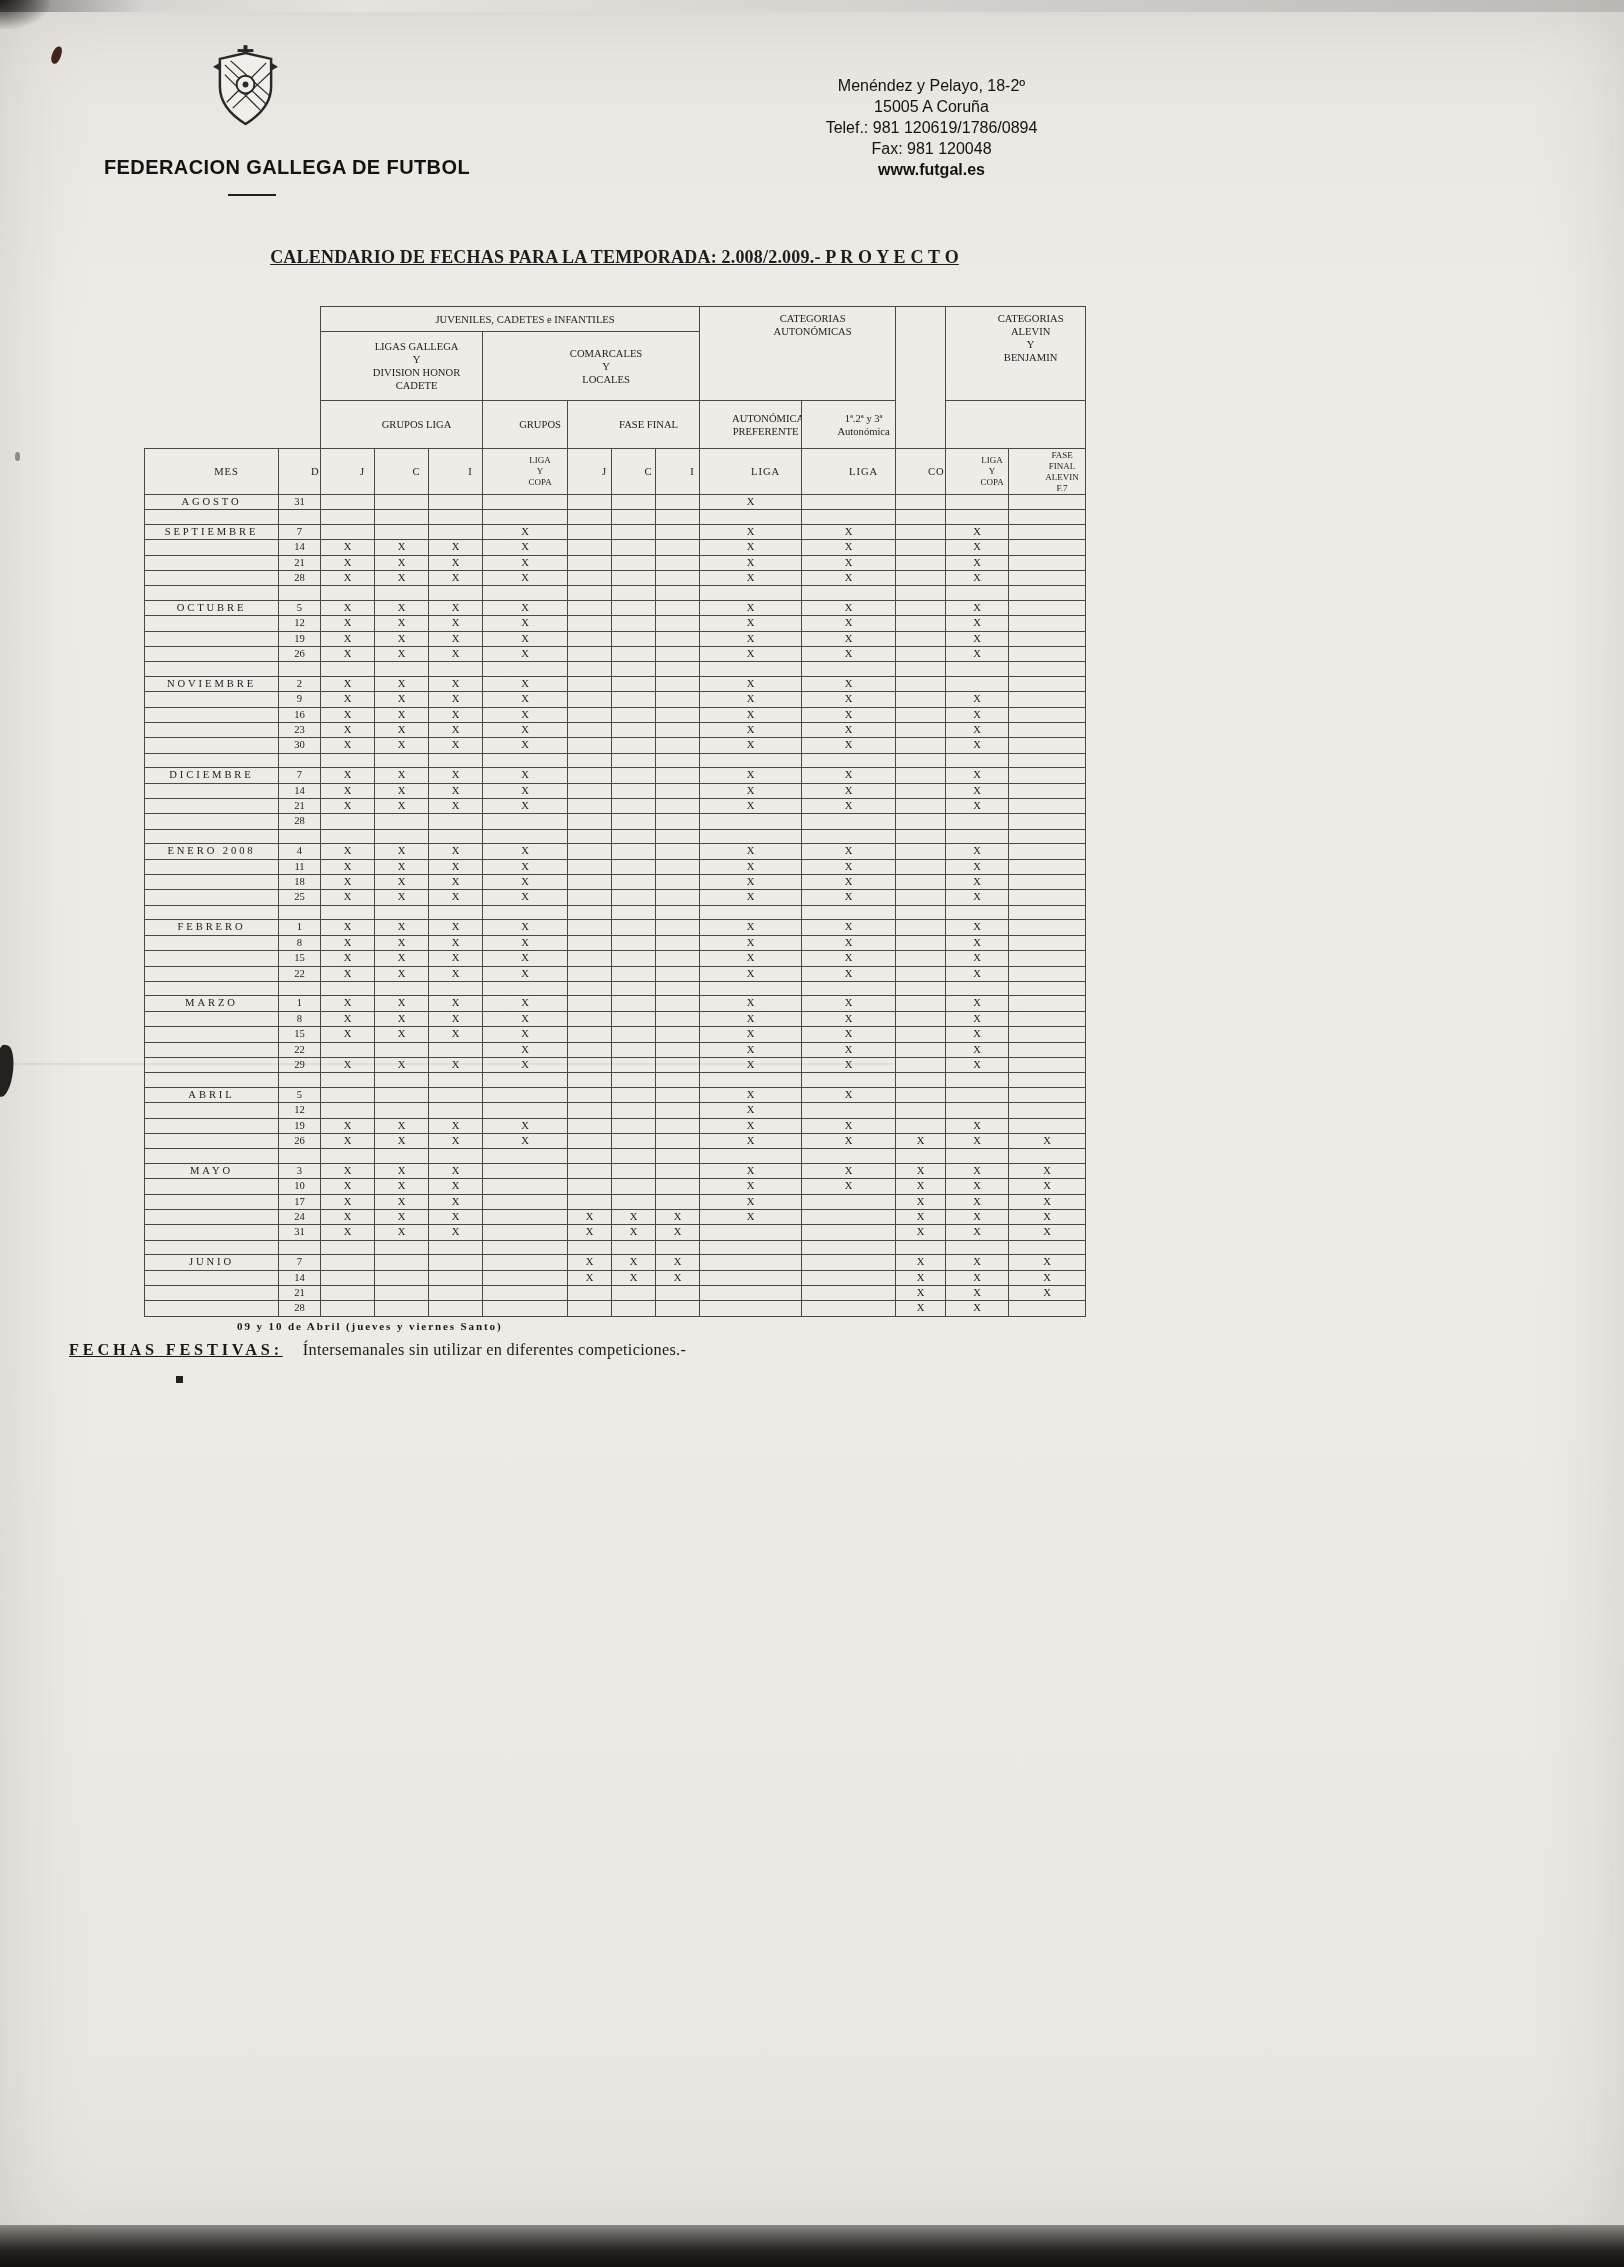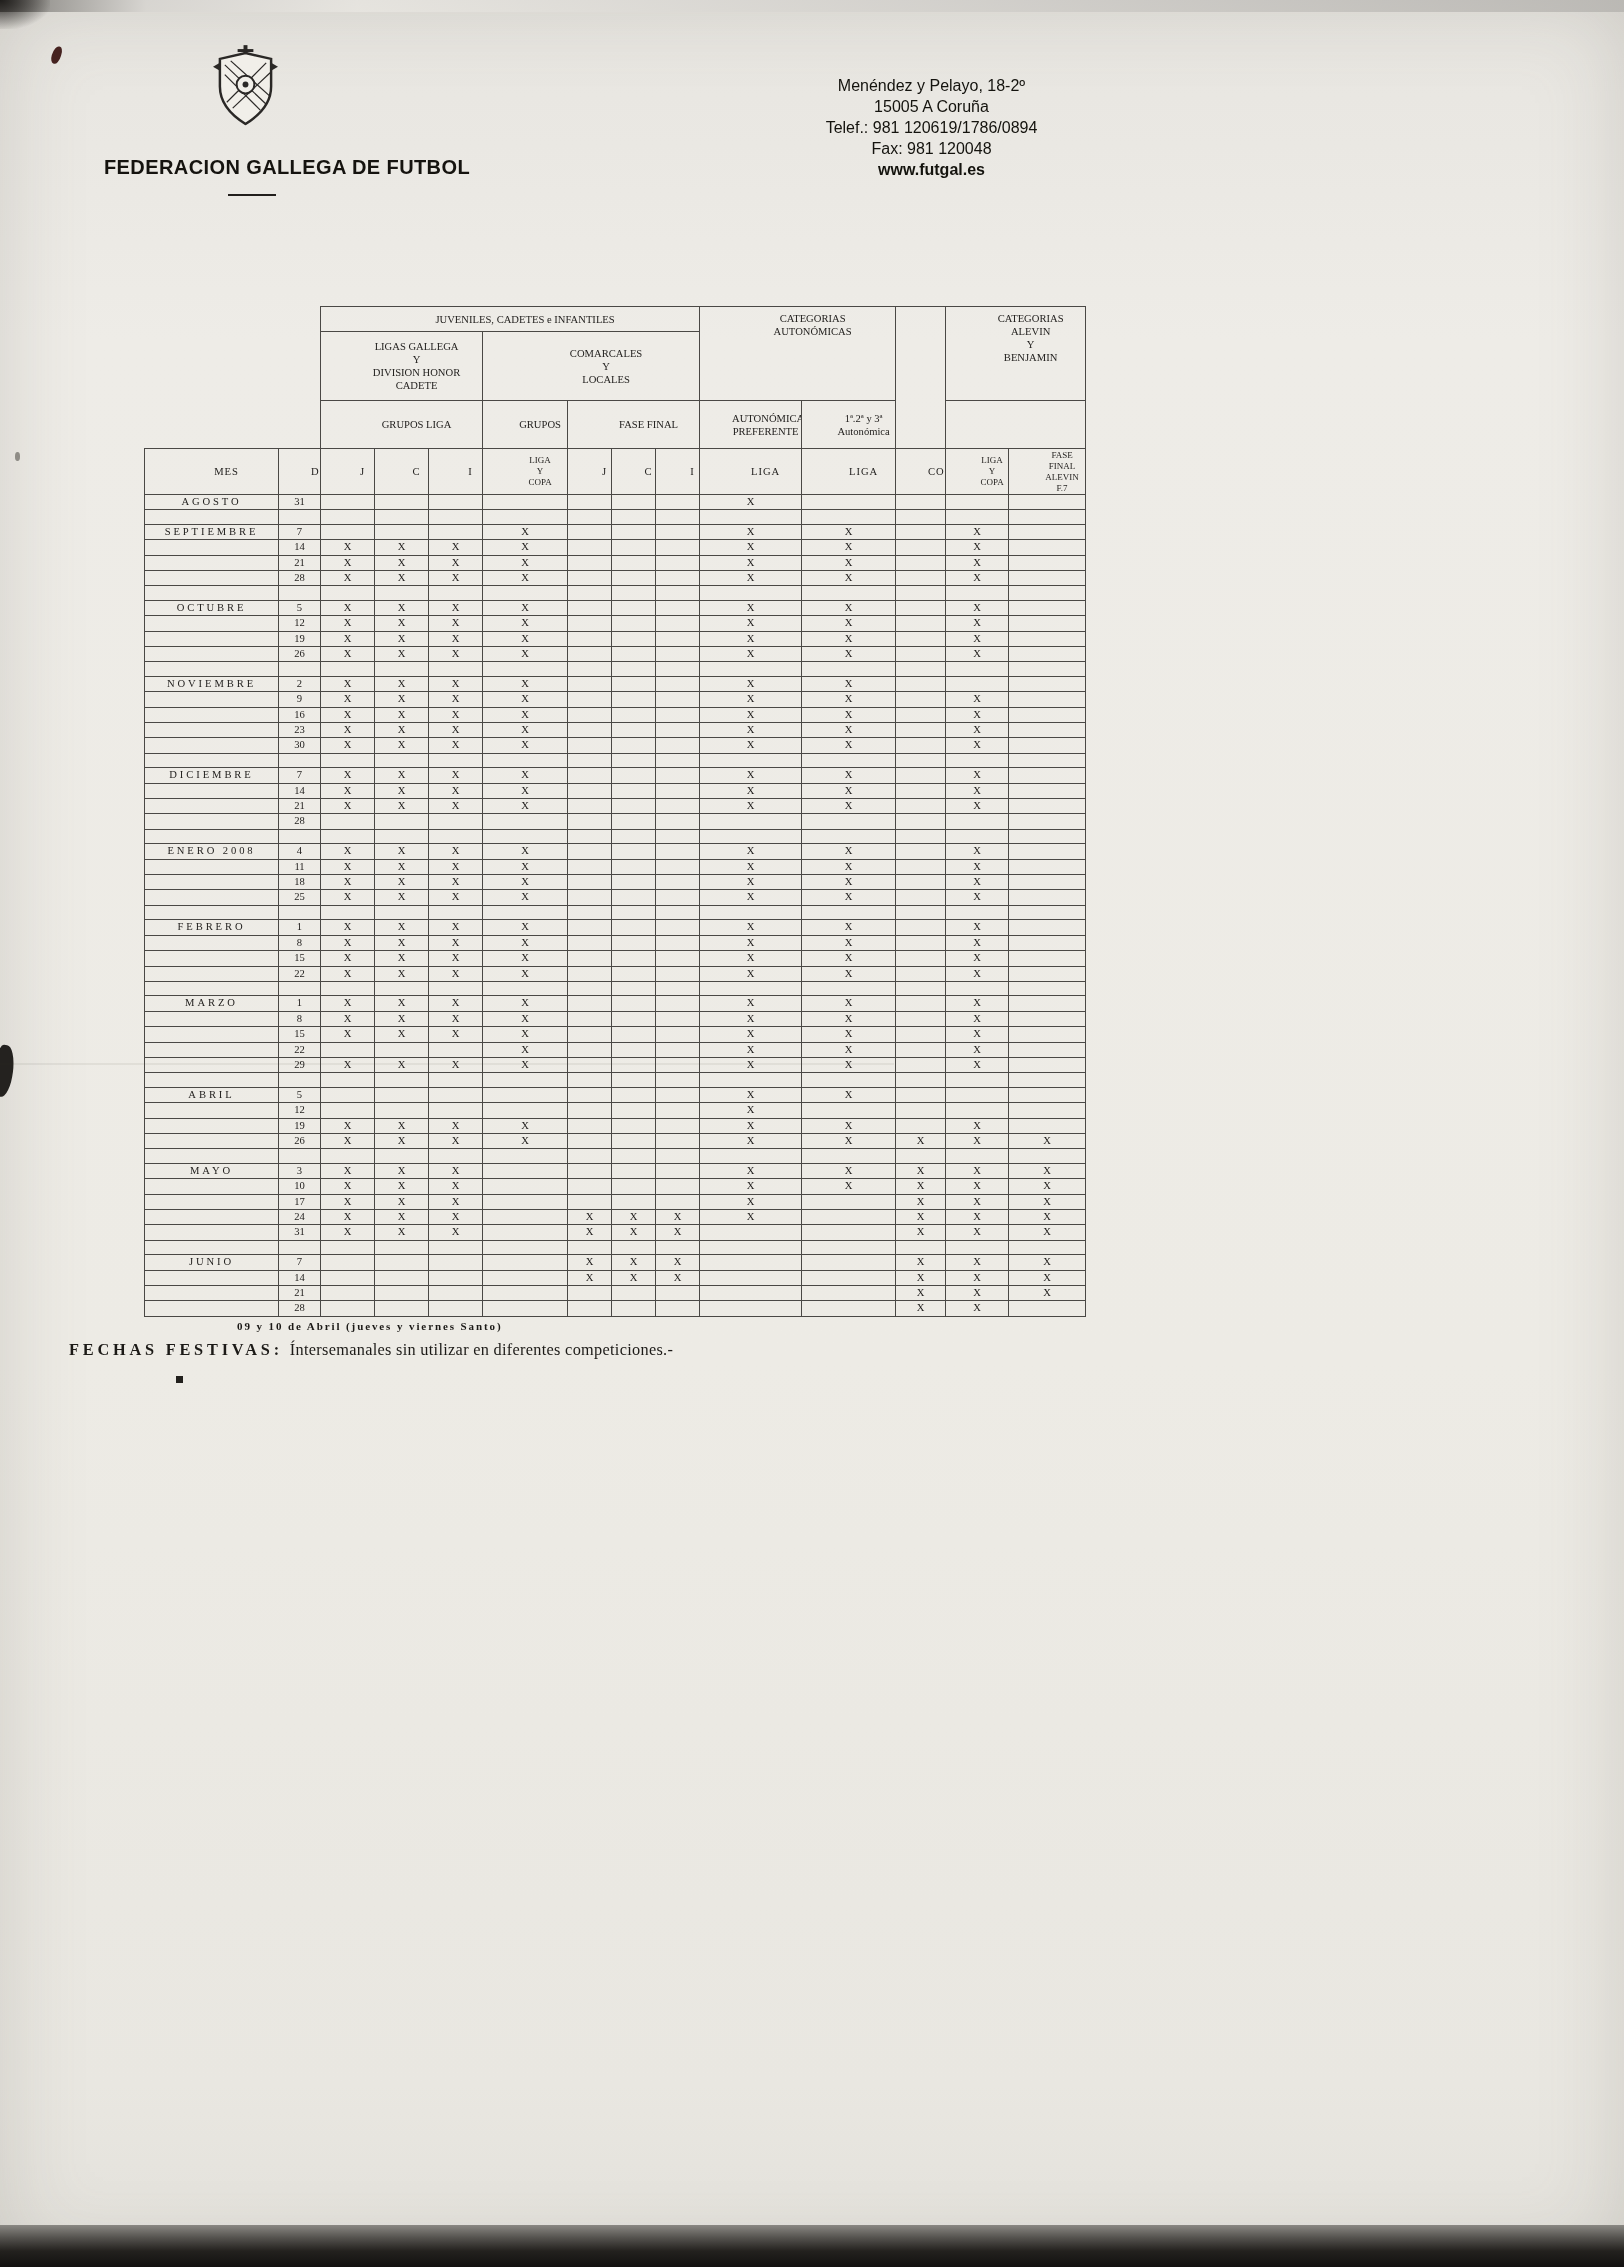--- a/index.html
+++ b/index.html
@@ -62,21 +62,21 @@
   .row-d th { letter-spacing:1px; }
   .vtop { vertical-align:top !important; padding-top:4.8px !important; }
   .th-small { font-size:9px !important; line-height:11px !important; letter-spacing:0 !important; }
   .cal-table tbody td { height:14.4px; line-height:14.4px; font-size:10.6px; color:#242220; }
   td.c-mes { font-size:11px; letter-spacing:2.9px; }
   td.c-dia { font-size:10px; letter-spacing:0;margin-left:45px; }
   td.c-mark { font-size:10.6px; }
 
   
   .footer-line1 { position:absolute; left:69px; top:1340px; font-size:16.3px; color:#1c1a17; }
-  .ff-head { font-weight:bold; letter-spacing:3.8px; margin-right:7px; }
+  .ff-head { font-weight:bold; text-decoration:underline; letter-spacing:3.8px; margin-right:20px; }
   .ff-note { letter-spacing:0.3px; }
   .footer-bullet { position:absolute; left:176px; top:1376px; width:6.7px; height:6.7px; background:#22201d; }
   .footer-line2 { position:absolute; left:237px; top:1320px; font-size:11px; letter-spacing:1.9px; color:#1c1a17;font-weight:bold; }
 </style>
 </head>
 <body>
 
 <div class="page">
 
   <div class="top-edge"></div>
@@ -109,20 +109,21 @@
   <div class="org-underline"></div>
   <div class="contact">
     <div>Menéndez y Pelayo, 18-2º</div>
     <div>15005 A Coruña</div>
     <div>Telef.: 981 120619/1786/0894</div>
     <div>Fax: 981 120048</div>
     <div class="website">www.futgal.es</div>
   </div>
 
   <div class="title-block">
+    <div class="title-line2">CALENDARIO DE FECHAS PARA LA TEMPORADA: 2.008/2.009.- P R O Y E C T O</div>
   </div>
 
   <table class="cal-table">
     <colgroup>
       <col style="width:134px">
         <col style="width:42px">
       <col style="width:54px">
         <col style="width:54px">
         <col style="width:54px">
       <col style="width:85px">

